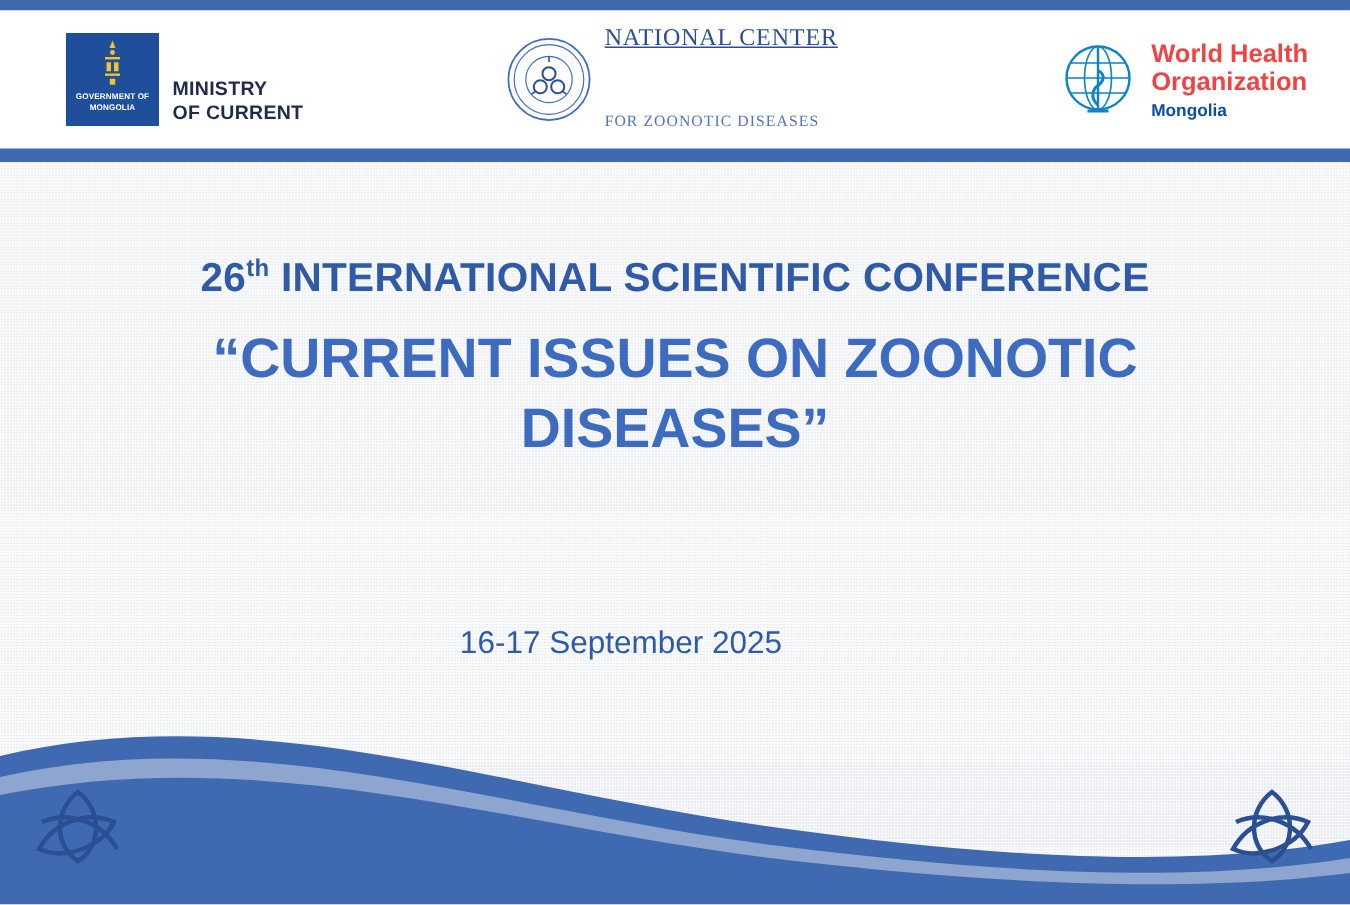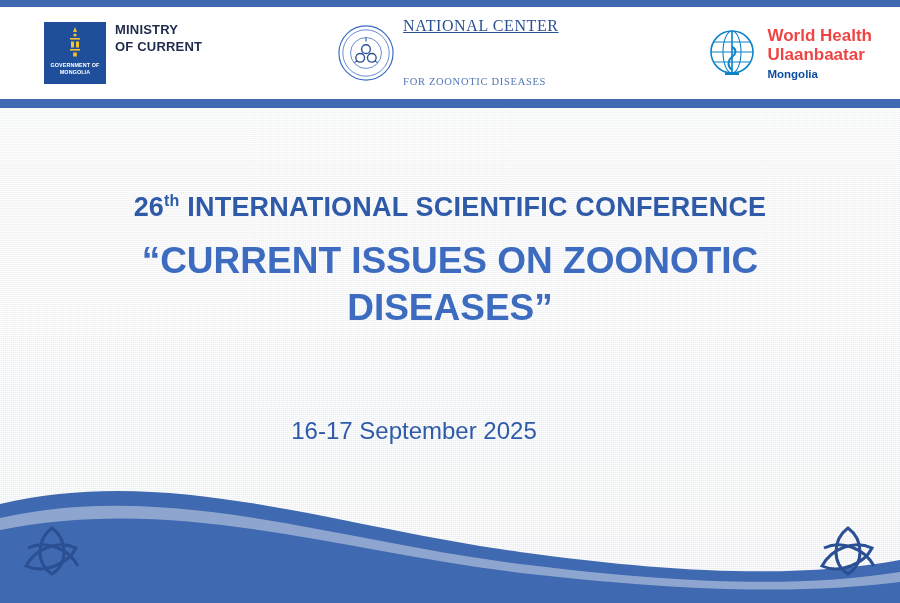--- a/index.html
+++ b/index.html
@@ -74,21 +74,20 @@
     bottom: 0;
     width: 900px;
     height: 140px;
   }
   .title-block {
     position: absolute;
     top: 62px;
     left: 0;
     width: 900px;
     text-align: center;
-    margin-top: 22px;
   }
   .line1 {
     color: #2f5aa8;
     font-size: 27px;
     font-weight: bold;
     letter-spacing: 0.2px;
     margin: 0 0 14px 0;
   }
   .line1 sup {
     font-size: 16px;
@@ -102,26 +101,26 @@
     margin: 0;
     padding: 0 60px;
   }
   .date-block {
     position: absolute;
     top: 306px;
     left: 0;
     width: 828px;
     text-align: center;
     color: #2f5aa8;
-    font-size: 24px;
+    font-size: 21px;
     line-height: 1.45;
   }
   .moh-logo {
     display: flex;
-    align-items: flex-start;
+    align-items: flex-end;
     gap: 9px;
     padding-left: 16px;
   }
   .moh-emblem {
     width: 62px;
     height: 62px;
     background: #1f4f9a;
     display: flex;
     flex-direction: column;
     align-items: center;
@@ -251,21 +250,21 @@
       <svg class="who-emblem" viewBox="0 0 54 54">
         <circle cx="27" cy="26" r="21" fill="none" stroke="#0c82c9" stroke-width="1.6"></circle>
         <ellipse cx="27" cy="26" rx="9" ry="21" fill="none" stroke="#0c82c9" stroke-width="1.1"></ellipse>
         <path d="M6 26 h42 M9 16 h36 M9 36 h36" stroke="#0c82c9" stroke-width="1.1" fill="none"></path>
         <path d="M27 6 v42" stroke="#0c82c9" stroke-width="1.6" fill="none"></path>
         <path d="M27 44 c-6 -5 -3 -11 0 -13 c3 -2 6 -7 0 -10" stroke="#0c82c9" stroke-width="2" fill="none"></path>
         <path d="M20 48 h14" stroke="#0c82c9" stroke-width="2"></path>
       </svg>
       <div class="who-text">
         <div class="w1">World Health</div>
-        <div class="w1">Ulaanbaatar</div>
+        <div class="w1">Organization</div>
         <div class="w2">Mongolia</div>
       </div>
     </div>
 
   </div>
 
   <div class="header-rule"></div>
 
   <div class="body-area">
 

